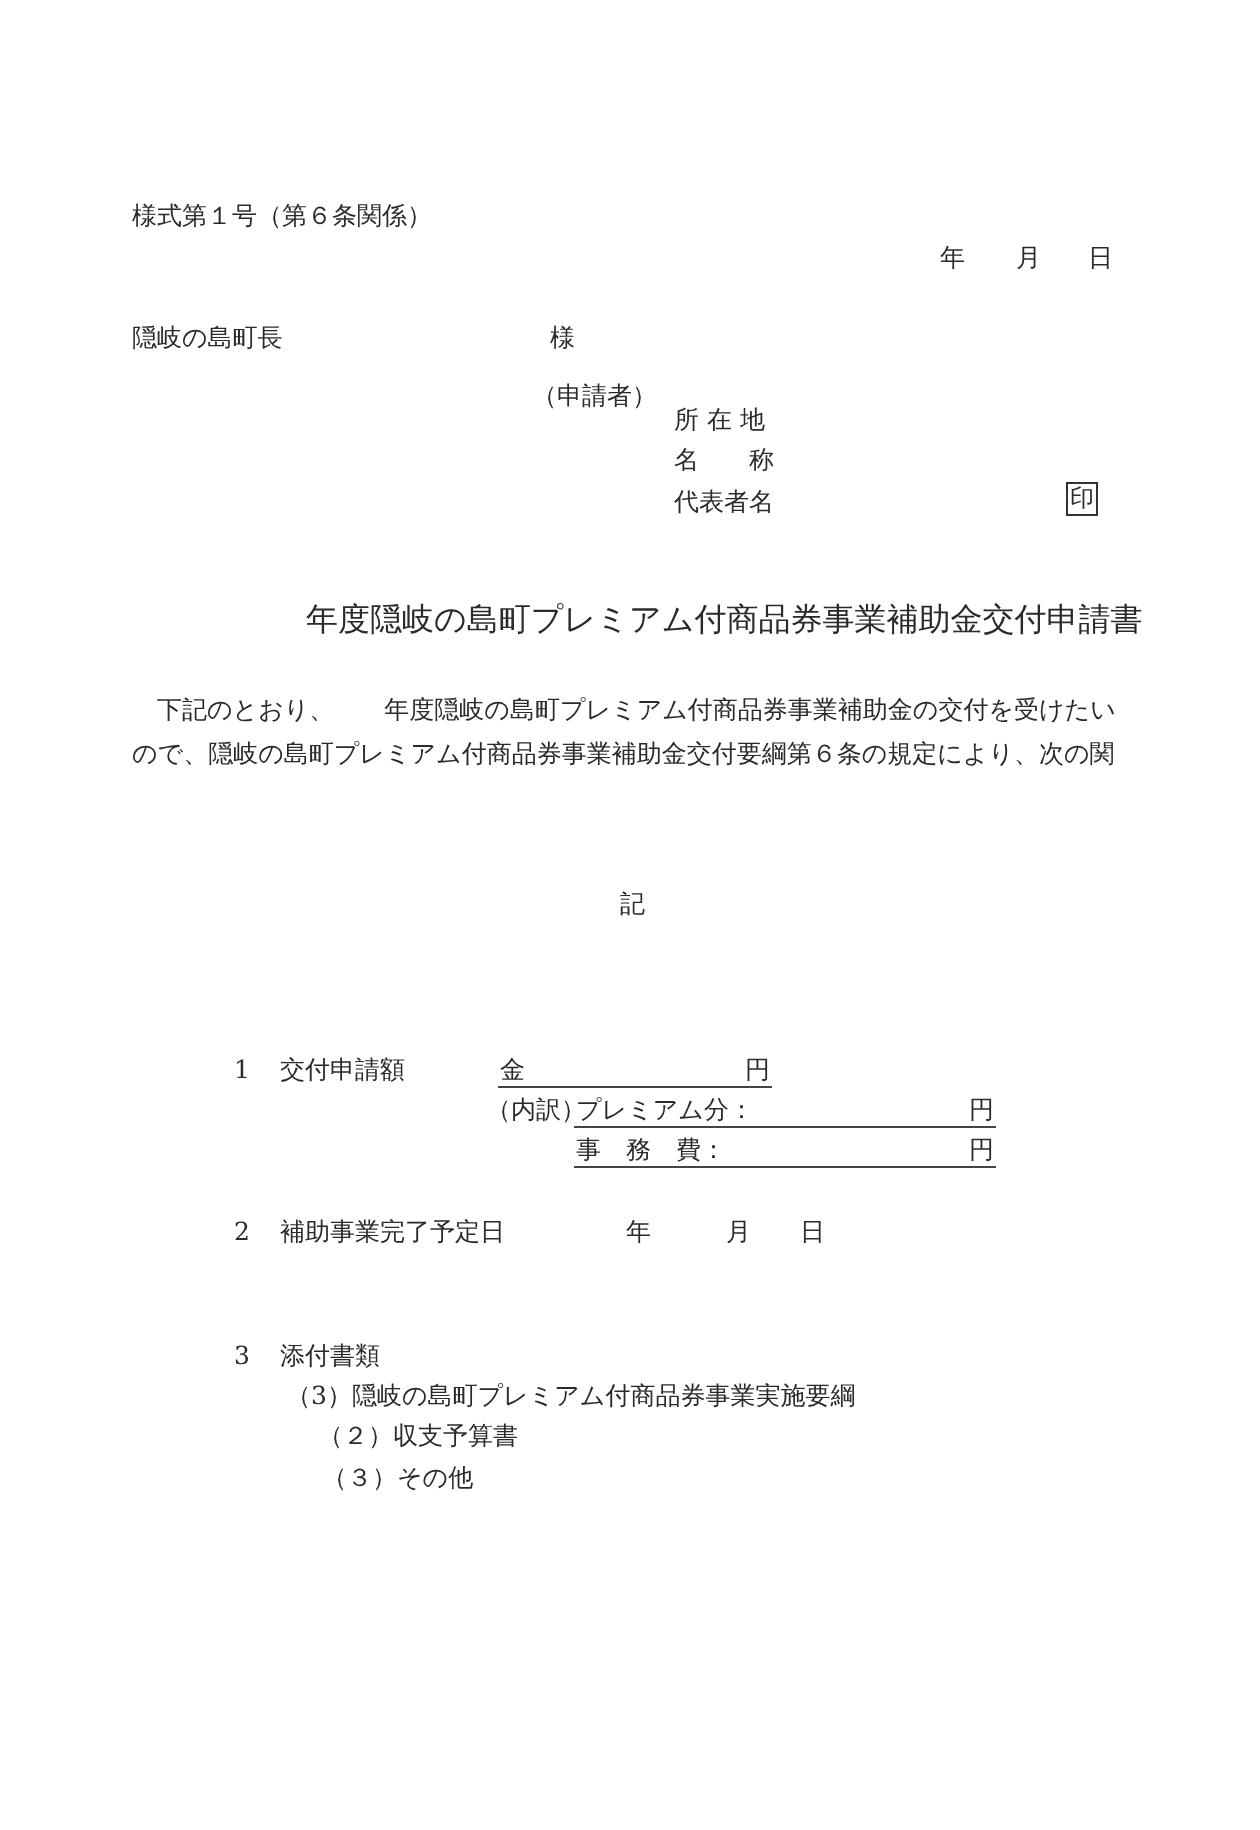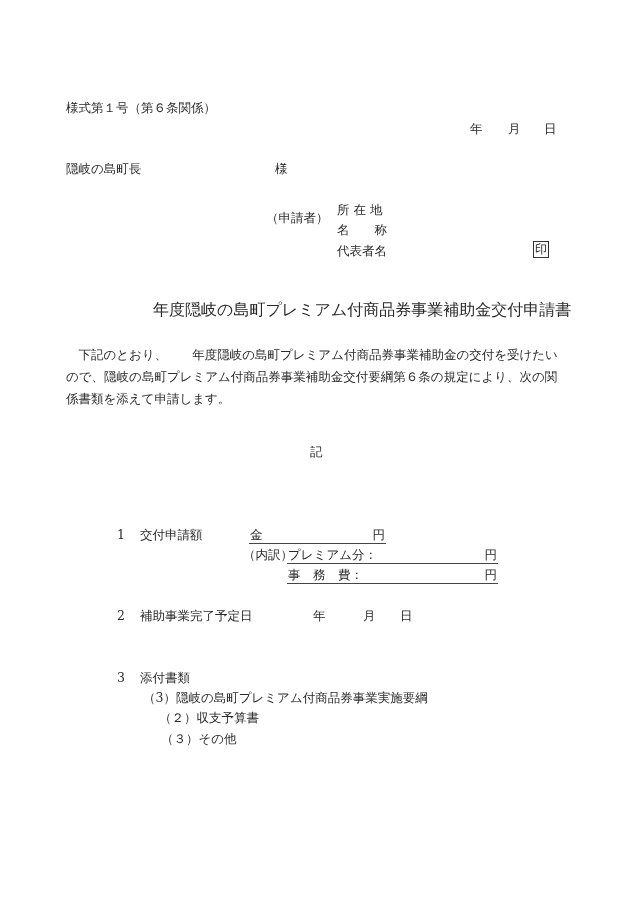--- a/index.html
+++ b/index.html
@@ -46,34 +46,33 @@
 
 <div class="abs" style="left:66px; top:100px;">様式第１号（第６条関係）</div>
 
 <div class="abs" style="left:470px; top:121px;">年</div>
 <div class="abs" style="left:508px; top:121px;">月</div>
 <div class="abs" style="left:544px; top:121px;">日</div>
 
 <div class="abs" style="left:66px; top:161px;">隠岐の島町長</div>
 <div class="abs" style="left:275px; top:161px;">様</div>
 
-<div class="abs" style="left:266px; top:210px;">（申請者）</div>
+<div class="abs" style="left:266px; top:190px;">（申請者）</div>
 <div class="abs" style="left:337px; top:202px;">所 在 地</div>
 <div class="abs" style="left:337px; top:222px;">名　　称</div>
 <div class="abs" style="left:337px; top:243px;">代表者名</div>
 <div class="abs" style="left:533px; top:241px;">
   <span class="seal">印</span>
 </div>
 
 <div class="abs" style="left:153px; top:302px; font-size:16px;">年度隠岐の島町プレミアム付商品券事業補助金交付申請書</div>
 
 <div class="body-text">
   <span class="line">　下記のとおり、　　年度隠岐の島町プレミアム付商品券事業補助金の交付を受けたい</span>
   <span class="line">ので、隠岐の島町プレミアム付商品券事業補助金交付要綱第６条の規定により、次の関</span>
-  <span class="line">係書類を添えて申請します。</span>
 </div>
 
 <div class="abs" style="left:310px; top:444px;">記</div>
 
 <div class="abs" style="left:117px; top:527px;">1</div>
 <div class="abs" style="left:140px; top:527px;text-align:right;">交付申請額</div>
 
 <div class="uline" style="left:249px; top:527px; width:137px;">
   <span style="left:1px;">金</span>
   <span style="right:1px;">円</span>

